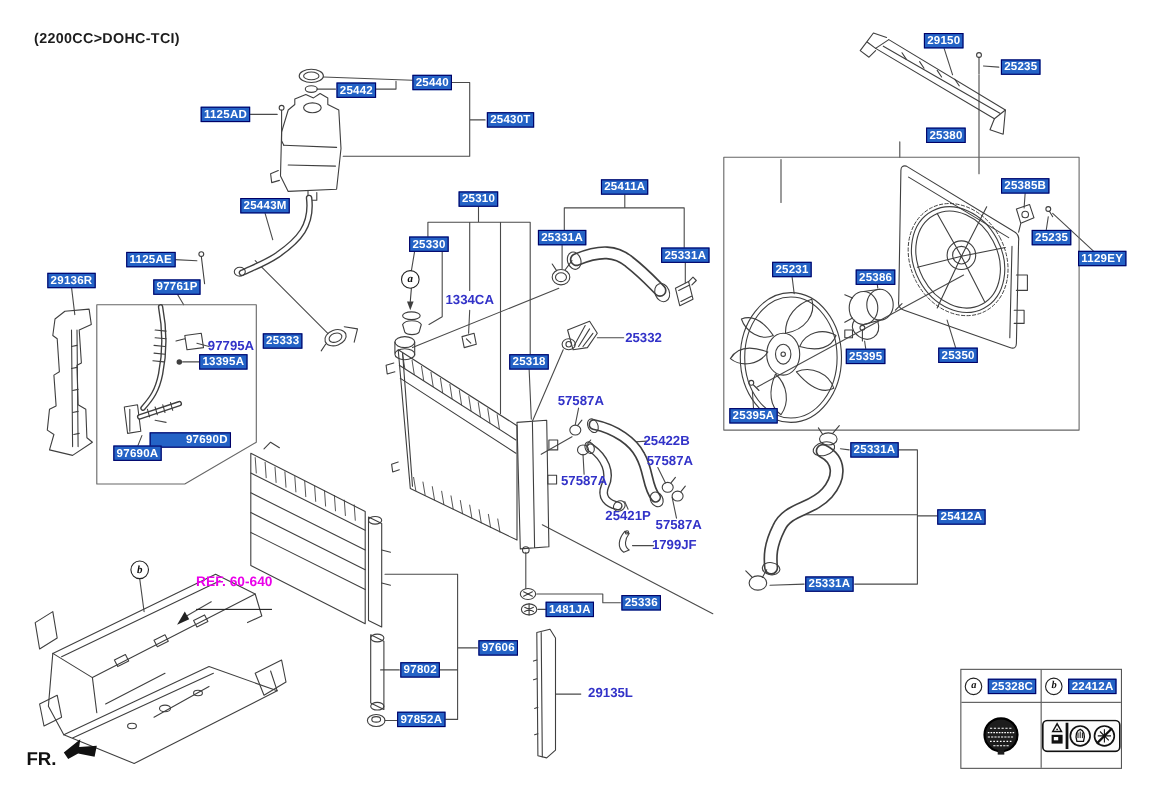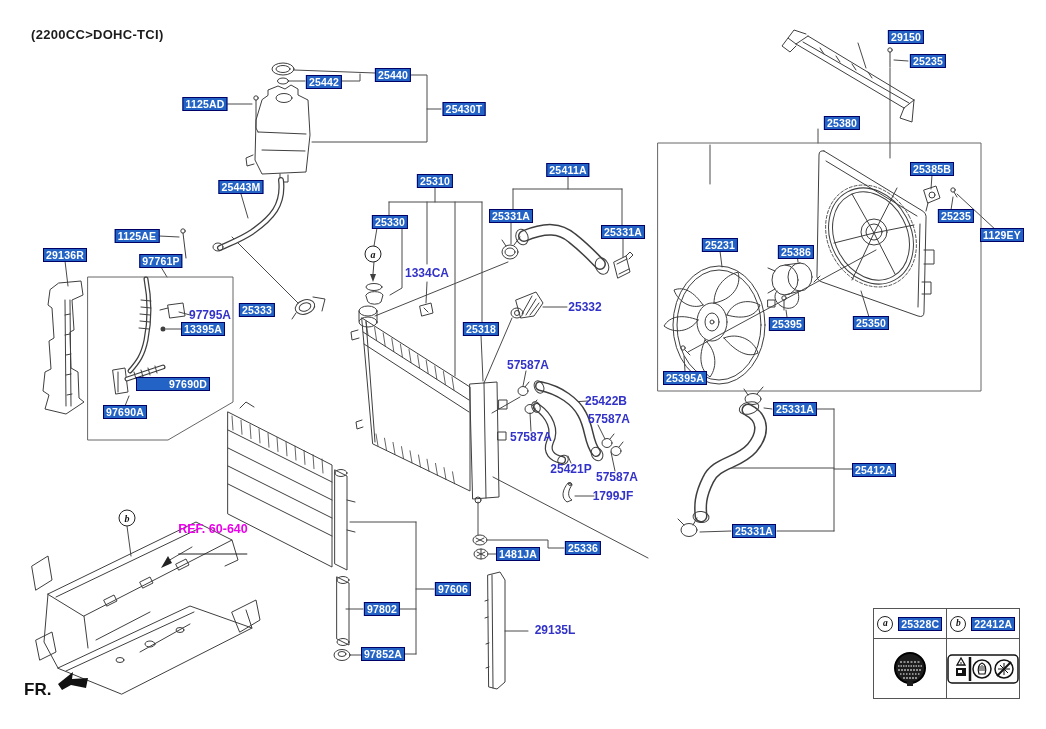--- a/index.html
+++ b/index.html
@@ -326,21 +326,21 @@
       <div class="plabel boxed" style="left: 393px; top: 75px;">25440</div>
       <div class="plabel boxed" style="left: 205px; top: 104px;">1125AD</div>
       <div class="plabel boxed" style="left: 464px; top: 109px;">25430T</div>
       <div class="plabel boxed" style="left: 241px; top: 187px;">25443M</div>
       <div class="plabel boxed" style="left: 137px; top: 236px;">1125AE</div>
       <div class="plabel boxed" style="left: 65px; top: 255px;">29136R</div>
       <div class="plabel boxed" style="left: 161px; top: 261px;">97761P</div>
       <div class="plabel plain" style="left: 210px; top: 315px;">97795A</div>
       <div class="plabel boxed" style="left: 203px; top: 329px;">13395A</div>
       <div class="plabel boxed" style="left: 257px; top: 310px;">25333</div>
-      <div class="plabel boxed" style="left: 173px; top: 384px; padding-left: 32px;">97690D</div>
+      <div class="plabel boxed" style="left: 173px; top: 400px; padding-left: 32px;">97690D</div>
       <div class="plabel boxed" style="left: 125px; top: 412px;">97690A</div>
       <div class="plabel boxed" style="left: 390px; top: 222px;">25330</div>
       <div class="plabel boxed" style="left: 435px; top: 181px;">25310</div>
       <div class="plabel plain" style="left: 427px; top: 273px;">1334CA</div>
       <div class="plabel boxed" style="left: 511px; top: 216px;">25331A</div>
       <div class="plabel boxed" style="left: 568px; top: 170px;">25411A</div>
       <div class="plabel boxed" style="left: 623px; top: 232px;">25331A</div>
       <div class="plabel plain" style="left: 585px; top: 307px;">25332</div>
       <div class="plabel boxed" style="left: 481px; top: 329px;">25318</div>
       <div class="plabel plain" style="left: 528px; top: 365px;">57587A</div>
@@ -349,22 +349,22 @@
       <div class="plabel plain" style="left: 531px; top: 437px;">57587A</div>
       <div class="plabel plain" style="left: 571px; top: 469px;">25421P</div>
       <div class="plabel plain" style="left: 617px; top: 477px;">57587A</div>
       <div class="plabel plain" style="left: 613px; top: 496px;">1799JF</div>
       <div class="plabel boxed" style="left: 518px; top: 554px;">1481JA</div>
       <div class="plabel boxed" style="left: 583px; top: 548px;">25336</div>
       <div class="plabel boxed" style="left: 453px; top: 589px;">97606</div>
       <div class="plabel boxed" style="left: 382px; top: 609px;">97802</div>
       <div class="plabel boxed" style="left: 383px; top: 654px;">97852A</div>
       <div class="plabel plain" style="left: 555px; top: 630px;">29135L</div>
-      <div class="plabel boxed" style="left: 842px; top: 123px;">25380</div>
-      <div class="plabel boxed" style="left: 858px; top: 37px; margin-left: 48px;">29150</div>
+      <div class="plabel boxed" style="left: 860px; top: 123px;">25380</div>
+      <div class="plabel boxed" style="left: 858px; top: 37px;">29150</div>
       <div class="plabel boxed" style="left: 928px; top: 61px;">25235</div>
       <div class="plabel boxed" style="left: 932px; top: 169px;">25385B</div>
       <div class="plabel boxed" style="left: 956px; top: 216px;">25235</div>
       <div class="plabel boxed" style="left: 1002px; top: 235px;">1129EY</div>
       <div class="plabel boxed" style="left: 720px; top: 245px;">25231</div>
       <div class="plabel boxed" style="left: 796px; top: 240px; margin-top: 12px;">25386</div>
       <div class="plabel boxed" style="left: 787px; top: 324px;">25395</div>
       <div class="plabel boxed" style="left: 871px; top: 323px;">25350</div>
       <div class="plabel boxed" style="left: 685px; top: 378px;">25395A</div>
       <div class="plabel boxed" style="left: 795px; top: 409px;">25331A</div>

